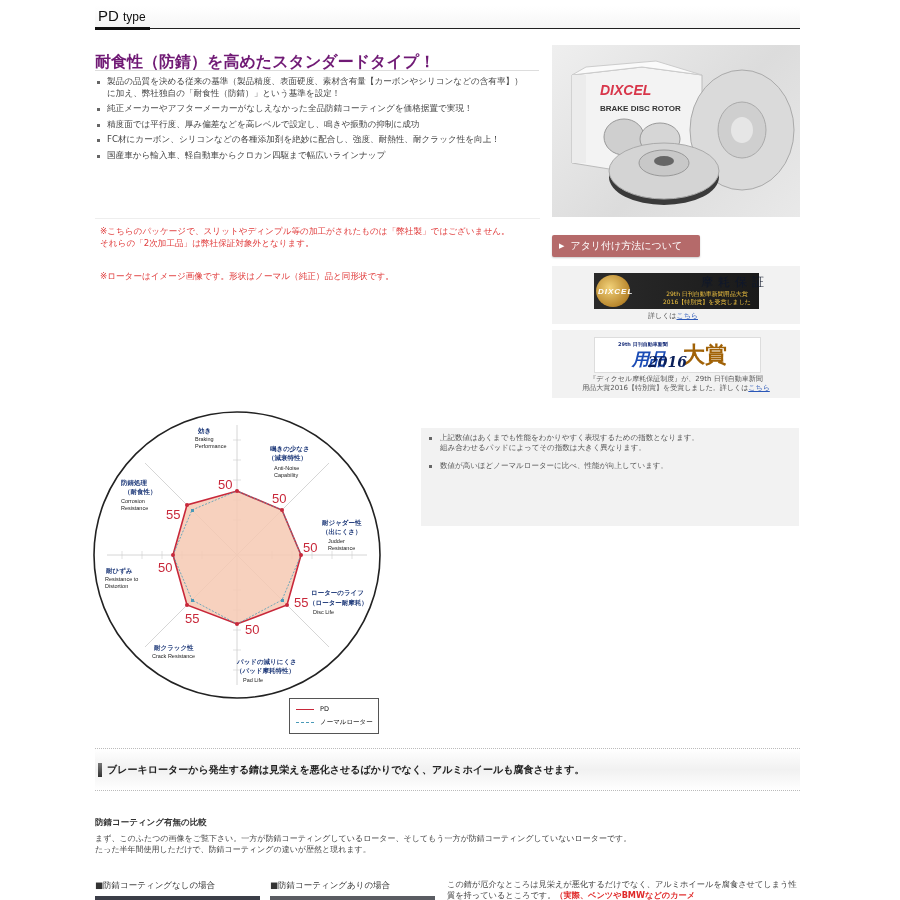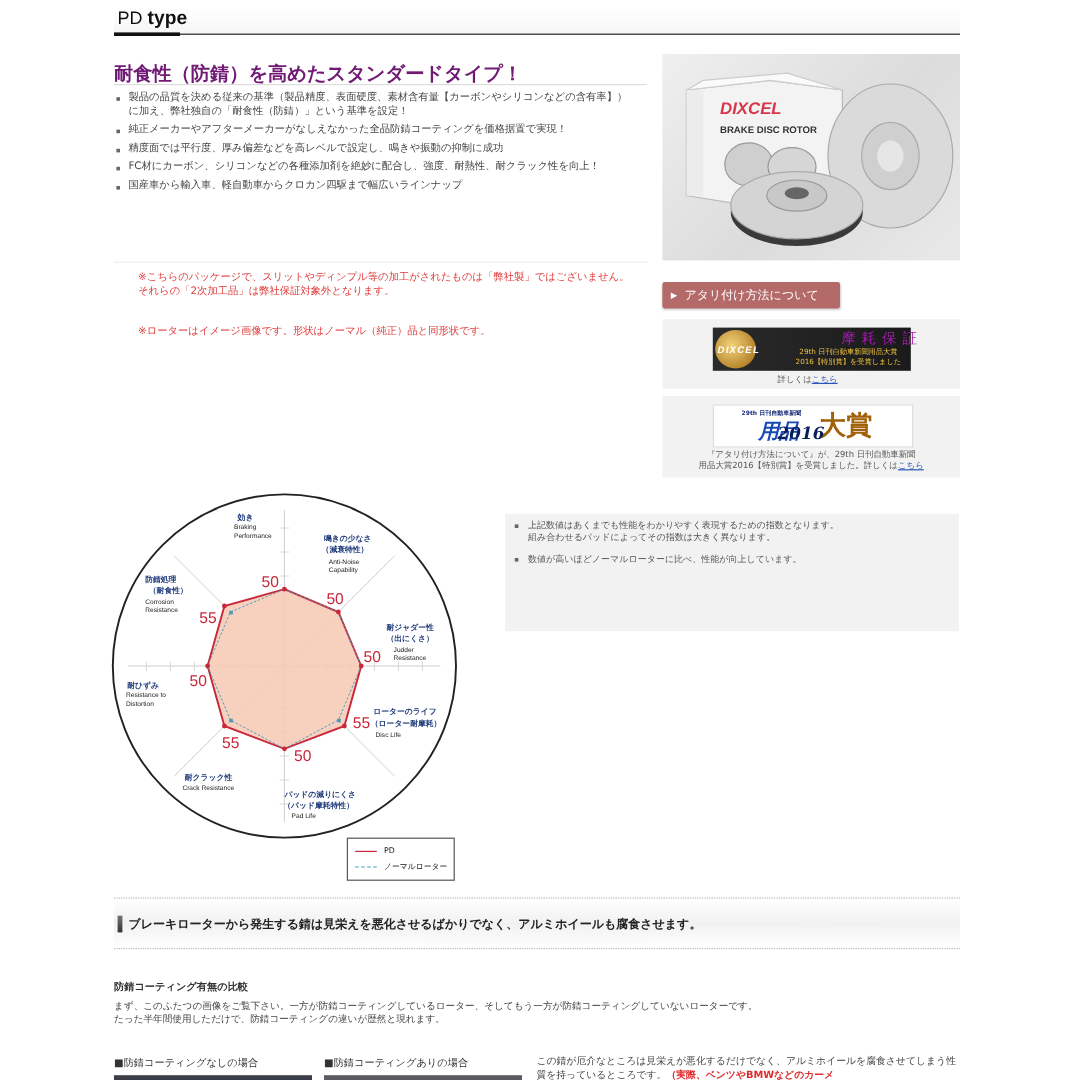--- a/index.html
+++ b/index.html
@@ -1,39 +1,39 @@
 <!DOCTYPE html>
 <html><head>
 <meta charset="utf-8">
 <style>
   html,body{margin:0;padding:0;background:#fff;}
   body{width:900px;height:900px;overflow:hidden;position:relative;font-family:"DejaVu Sans","Liberation Sans",sans-serif;color:#333;}
   .abs{position:absolute;}
   
   .hdr{left:95px;top:6px;width:705px;height:22px;border-bottom:1px solid #222;background:linear-gradient(#fff,#f6f6f6);}
   .hdr-title{left:98px;top:7px;font-size:15px;color:#111;font-family:"Liberation Sans",sans-serif;}
-  .hdr-title small{font-size:16px;font-weight:bold;}
+  .hdr-title small{font-size:12px;}
   .hdr-bar{left:95px;top:27px;width:55px;height:3px;background:#111;}
   
   .h2{left:95px;top:52px;font-size:16px;font-weight:bold;color:#701a75;}
   .h2-line{left:95px;top:70px;width:444px;height:1px;background:#ddd;}
   ul.feat{position:absolute;left:95px;top:76px;width:445px;margin:0;padding:0;list-style:none;font-size:8.6px;line-height:11.5px;color:#444;}
   ul.feat li{position:relative;padding-left:12px;margin-bottom:4px;}
   ul.feat li:before{content:"";position:absolute;left:2px;top:5px;width:3px;height:3px;background:#666;}
   .warn-line{left:95px;top:218px;width:445px;height:1px;background:#eee;}
-  .warn{left:115px;width:430px;font-size:8.6px;line-height:11.5px;color:#e03a3a;}
+  .warn{left:100px;width:430px;font-size:8.6px;line-height:11.5px;color:#e03a3a;}
   
   .product{left:552px;top:45px;width:248px;height:172px;background:linear-gradient(135deg,#efefef,#dcdcdc 55%,#e9e9e9);overflow:hidden;}
   .btn-red{left:552px;top:235px;width:148px;height:22px;background:#b56a6a;color:#fff;font-size:10px;line-height:22px;border-radius:2px;box-shadow:0 1px 2px rgba(0,0,0,.2);}
   .btn-red span.arrow{display:inline-block;margin:0 6px 0 7px;font-size:7px;vertical-align:1px;}
   .grey-box{left:552px;background:#f2f2f2;width:248px;}
   .banner1{left:594px;top:273px;width:165px;height:36px;background:linear-gradient(90deg,#2a2a2a,#1a1a1a);}
   .medal{left:596px;top:275px;width:34px;height:32px;border-radius:50%;background:radial-gradient(circle at 40% 40%,#f2d27a,#b8862c 70%,#6b4c16);}
   .b1-logo{left:598px;top:287px;font-size:8px;font-style:italic;font-weight:bold;color:#fff;letter-spacing:1px;font-family:"Liberation Sans",sans-serif;}
-  .b1-title{left:665px;top:274px;font-size:12px;color:#a21caf;letter-spacing:5px;font-weight:normal;margin-left:36px;}
+  .b1-title{left:665px;top:274px;font-size:12px;color:#0f172a;letter-spacing:5px;font-weight:normal;margin-left:36px;}
   .b1-sub{left:652px;top:290px;font-size:6px;color:#f2c440;line-height:7.5px;text-align:center;width:110px;}
   .small-txt{font-size:7px;color:#555;text-align:center;}
   a.lnk{color:#2a57b8;text-decoration:underline;}
   .banner2{left:594px;top:337px;width:165px;height:34px;background:#fff;border:1px solid #ddd;}
   .b2-a{left:618px;top:341px;font-size:5px;color:#1a2f7a;font-weight:bold;}
   .b2-b{left:632px;top:348px;font-size:17px;color:#1a4bb5;font-weight:bold;font-style:italic;}
   .b2-c{left:683px;top:340px;font-size:22px;color:#a16207;font-weight:bold;}
   .b2-d{left:648px;top:354px;font-size:14px;color:#0a1f5a;font-style:italic;font-family:"DejaVu Serif",serif;font-weight:bold;}
   
   .note-box{left:421px;top:428px;width:378px;height:98px;background:#f2f2f2;}
@@ -111,21 +111,21 @@
   </div>
 <div class="abs small-txt" style="left:648px;top:311px"><span>詳しくは</span><a class="lnk">こちら</a></div>
 
 <div class="abs grey-box" style="top:330px;height:68px"></div>
 <div class="abs banner2"></div>
 <div class="abs b2-a">29th 日刊自動車新聞</div>
 <div class="abs b2-b">用品</div>
 <div class="abs b2-c">大賞</div>
 <div class="abs b2-d">2016</div>
 <div class="abs small-txt" style="left:552px;top:375px;width:248px;text-align:center;line-height:9px">
-  <div>『アタリ付け方法について』が、29th 日刊自動車新聞</div>
+  <div>『ディクセル摩耗保証制度』が、29th 日刊自動車新聞</div>
   <div><span>用品大賞2016【特別賞】を受賞しました。詳しくは</span><a class="lnk">こちら</a></div>
 </div>
 
 <svg class="abs" style="left:90px;top:405px" width="300" height="300" viewBox="90 405 300 300">
   <defs></defs>
   <circle cx="237" cy="555" r="143" fill="#fff" stroke="#222" stroke-width="1.6"></circle>
 
   <g stroke="#ccc" stroke-width="0.8">
     <line x1="237" y1="425" x2="237" y2="685"></line>
     <line x1="107" y1="555" x2="367" y2="555"></line>

